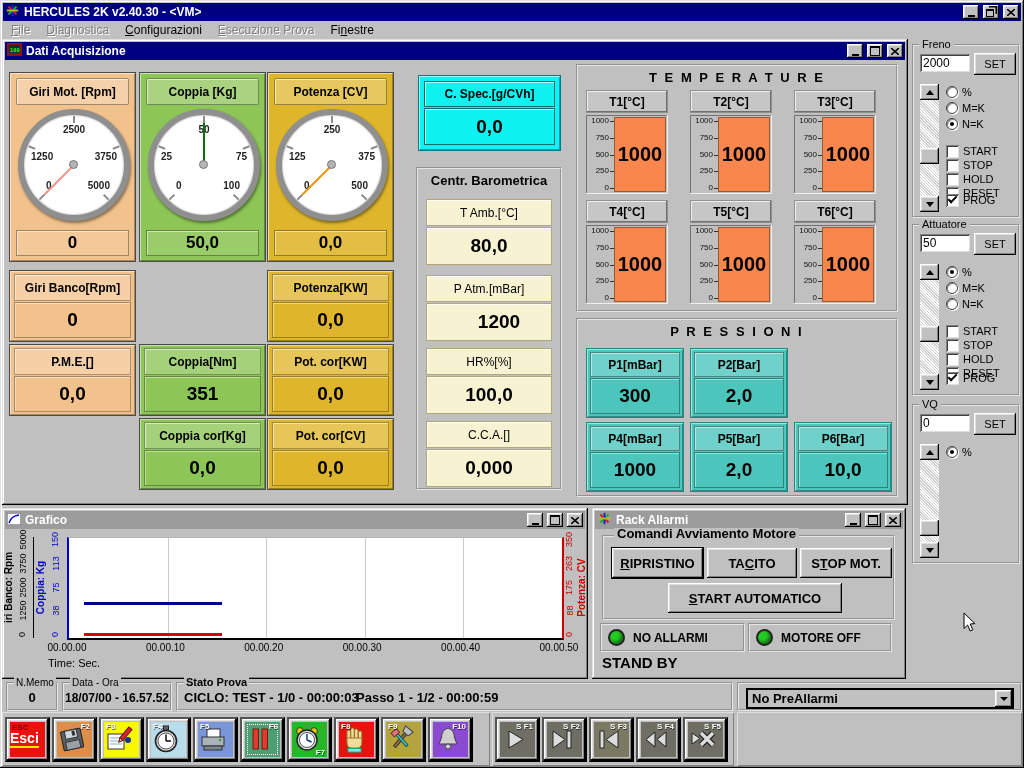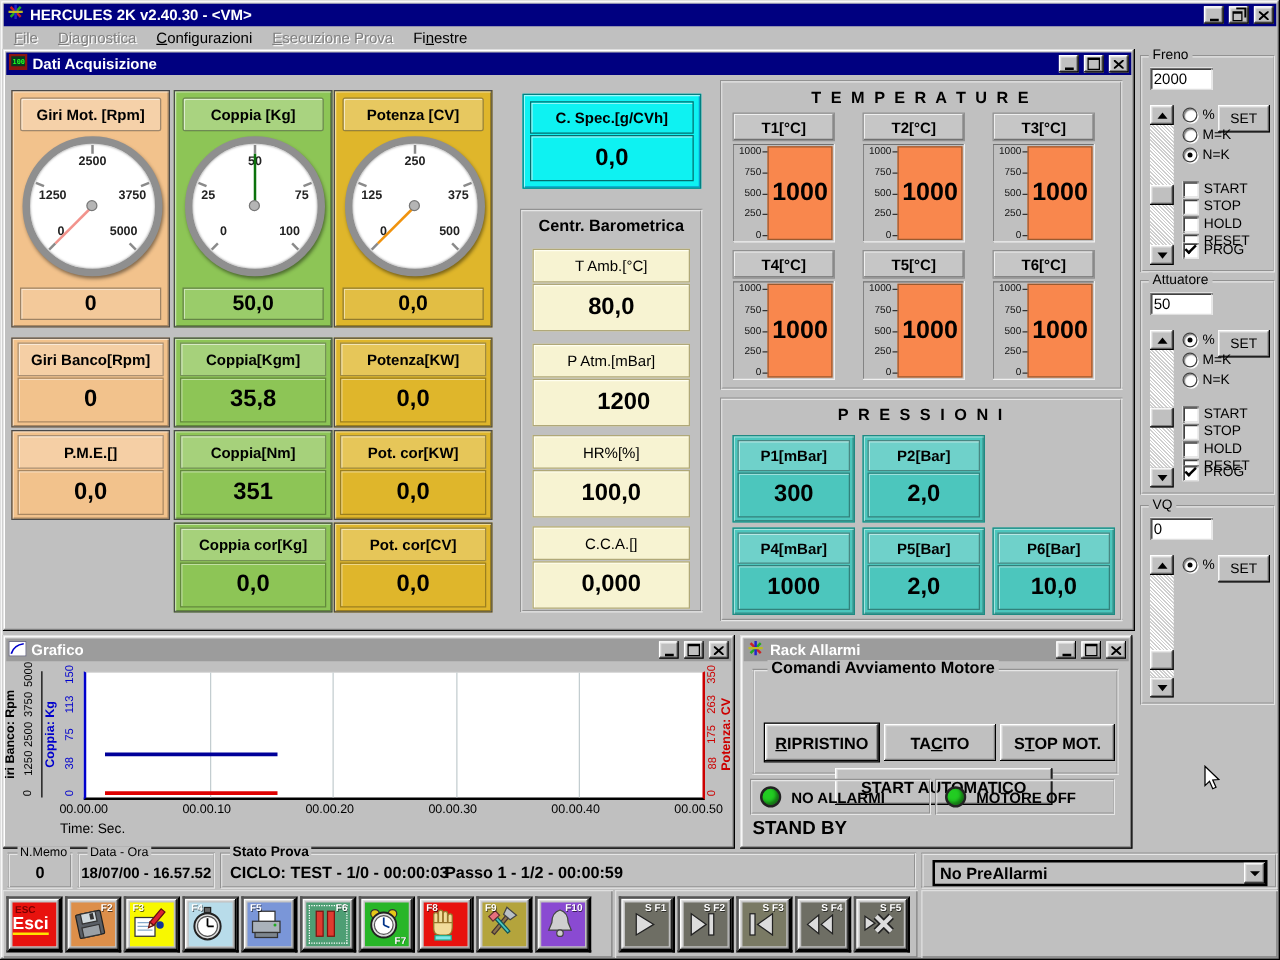--- a/index.html
+++ b/index.html
@@ -1,20 +1,20 @@
 <!DOCTYPE html>
 <html><head>
 <meta charset="utf-8">
 <style>
   html,body{margin:0;padding:0;background:#555;}
   .screen{position:relative;width:1024px;height:768px;background:#c0c0c0;overflow:hidden;
     font-family:"Liberation Sans",sans-serif;color:#000;
     box-shadow:inset -1px -1px 0 #000,inset 1px 1px 0 #dfdfdf,inset -2px -2px 0 #808080,inset 2px 2px 0 #fff;}
   .btn{background:#c0c0c0;border:0;font-family:"Liberation Sans",sans-serif;cursor:default;
-    box-shadow:inset -1px -1px 0 #000,inset 1px 1px 0 #fff,inset -2px -2px 0 #808080,inset 2px 2px 0 #dfdfdf;margin-top:31px;}
+    box-shadow:inset -1px -1px 0 #000,inset 1px 1px 0 #fff,inset -2px -2px 0 #808080,inset 2px 2px 0 #dfdfdf;}
   
   .main-tbar{position:absolute;left:3px;top:3px;width:1018px;height:18px;background:#000080;display:flex;align-items:center;gap:4px;padding:0 2px;box-sizing:border-box;}
   .main-tbar .ttl{flex:1;color:#fff;font-weight:bold;font-size:12px;white-space:nowrap;}
   .tb-btn{width:16px;height:14px;background:#c0c0c0;display:flex;align-items:center;justify-content:center;
     box-shadow:inset -1px -1px 0 #000,inset 1px 1px 0 #fff,inset -2px -2px 0 #808080,inset 2px 2px 0 #dfdfdf;}
   .g-min{width:7px;height:2px;background:#000;margin-top:7px;}
   .g-max{width:8px;height:7px;border:1px solid #000;border-top-width:2px;}
   .g-rst{width:6px;height:5px;border:1px solid #000;border-top-width:2px;box-shadow:2px -2px 0 -0.5px #c0c0c0,3px -3px 0 0 #000;margin:2px 0 0 -2px;}
   .menubar{position:absolute;left:3px;top:21px;width:1018px;height:18px;display:flex;align-items:center;font-size:12px;}
   .menu-item{padding:2px 8px;}
@@ -266,24 +266,20 @@
     </div>
 
     <div class="ro c-peach" style="left:7px;top:231px;">
         <div class="lab">Giri Banco[Rpm]</div>
         <div class="val">0</div>
       </div>
     <div class="ro c-peach" style="left:7px;top:305px;">
         <div class="lab">P.M.E.[]</div>
         <div class="val">0,0</div>
       </div>
-    <div class="ro c-green" style="left:137px;top:231px;">
-        <div class="lab">Coppia[Kgm]</div>
-        <div class="val">35,8</div>
-      </div>
     <div class="ro c-green" style="left:137px;top:305px;">
         <div class="lab">Coppia[Nm]</div>
         <div class="val">351</div>
       </div>
     <div class="ro c-green" style="left:137px;top:379px;">
         <div class="lab">Coppia cor[Kg]</div>
         <div class="val">0,0</div>
       </div>
     <div class="ro c-gold" style="left:265px;top:231px;">
         <div class="lab">Potenza[KW]</div>

